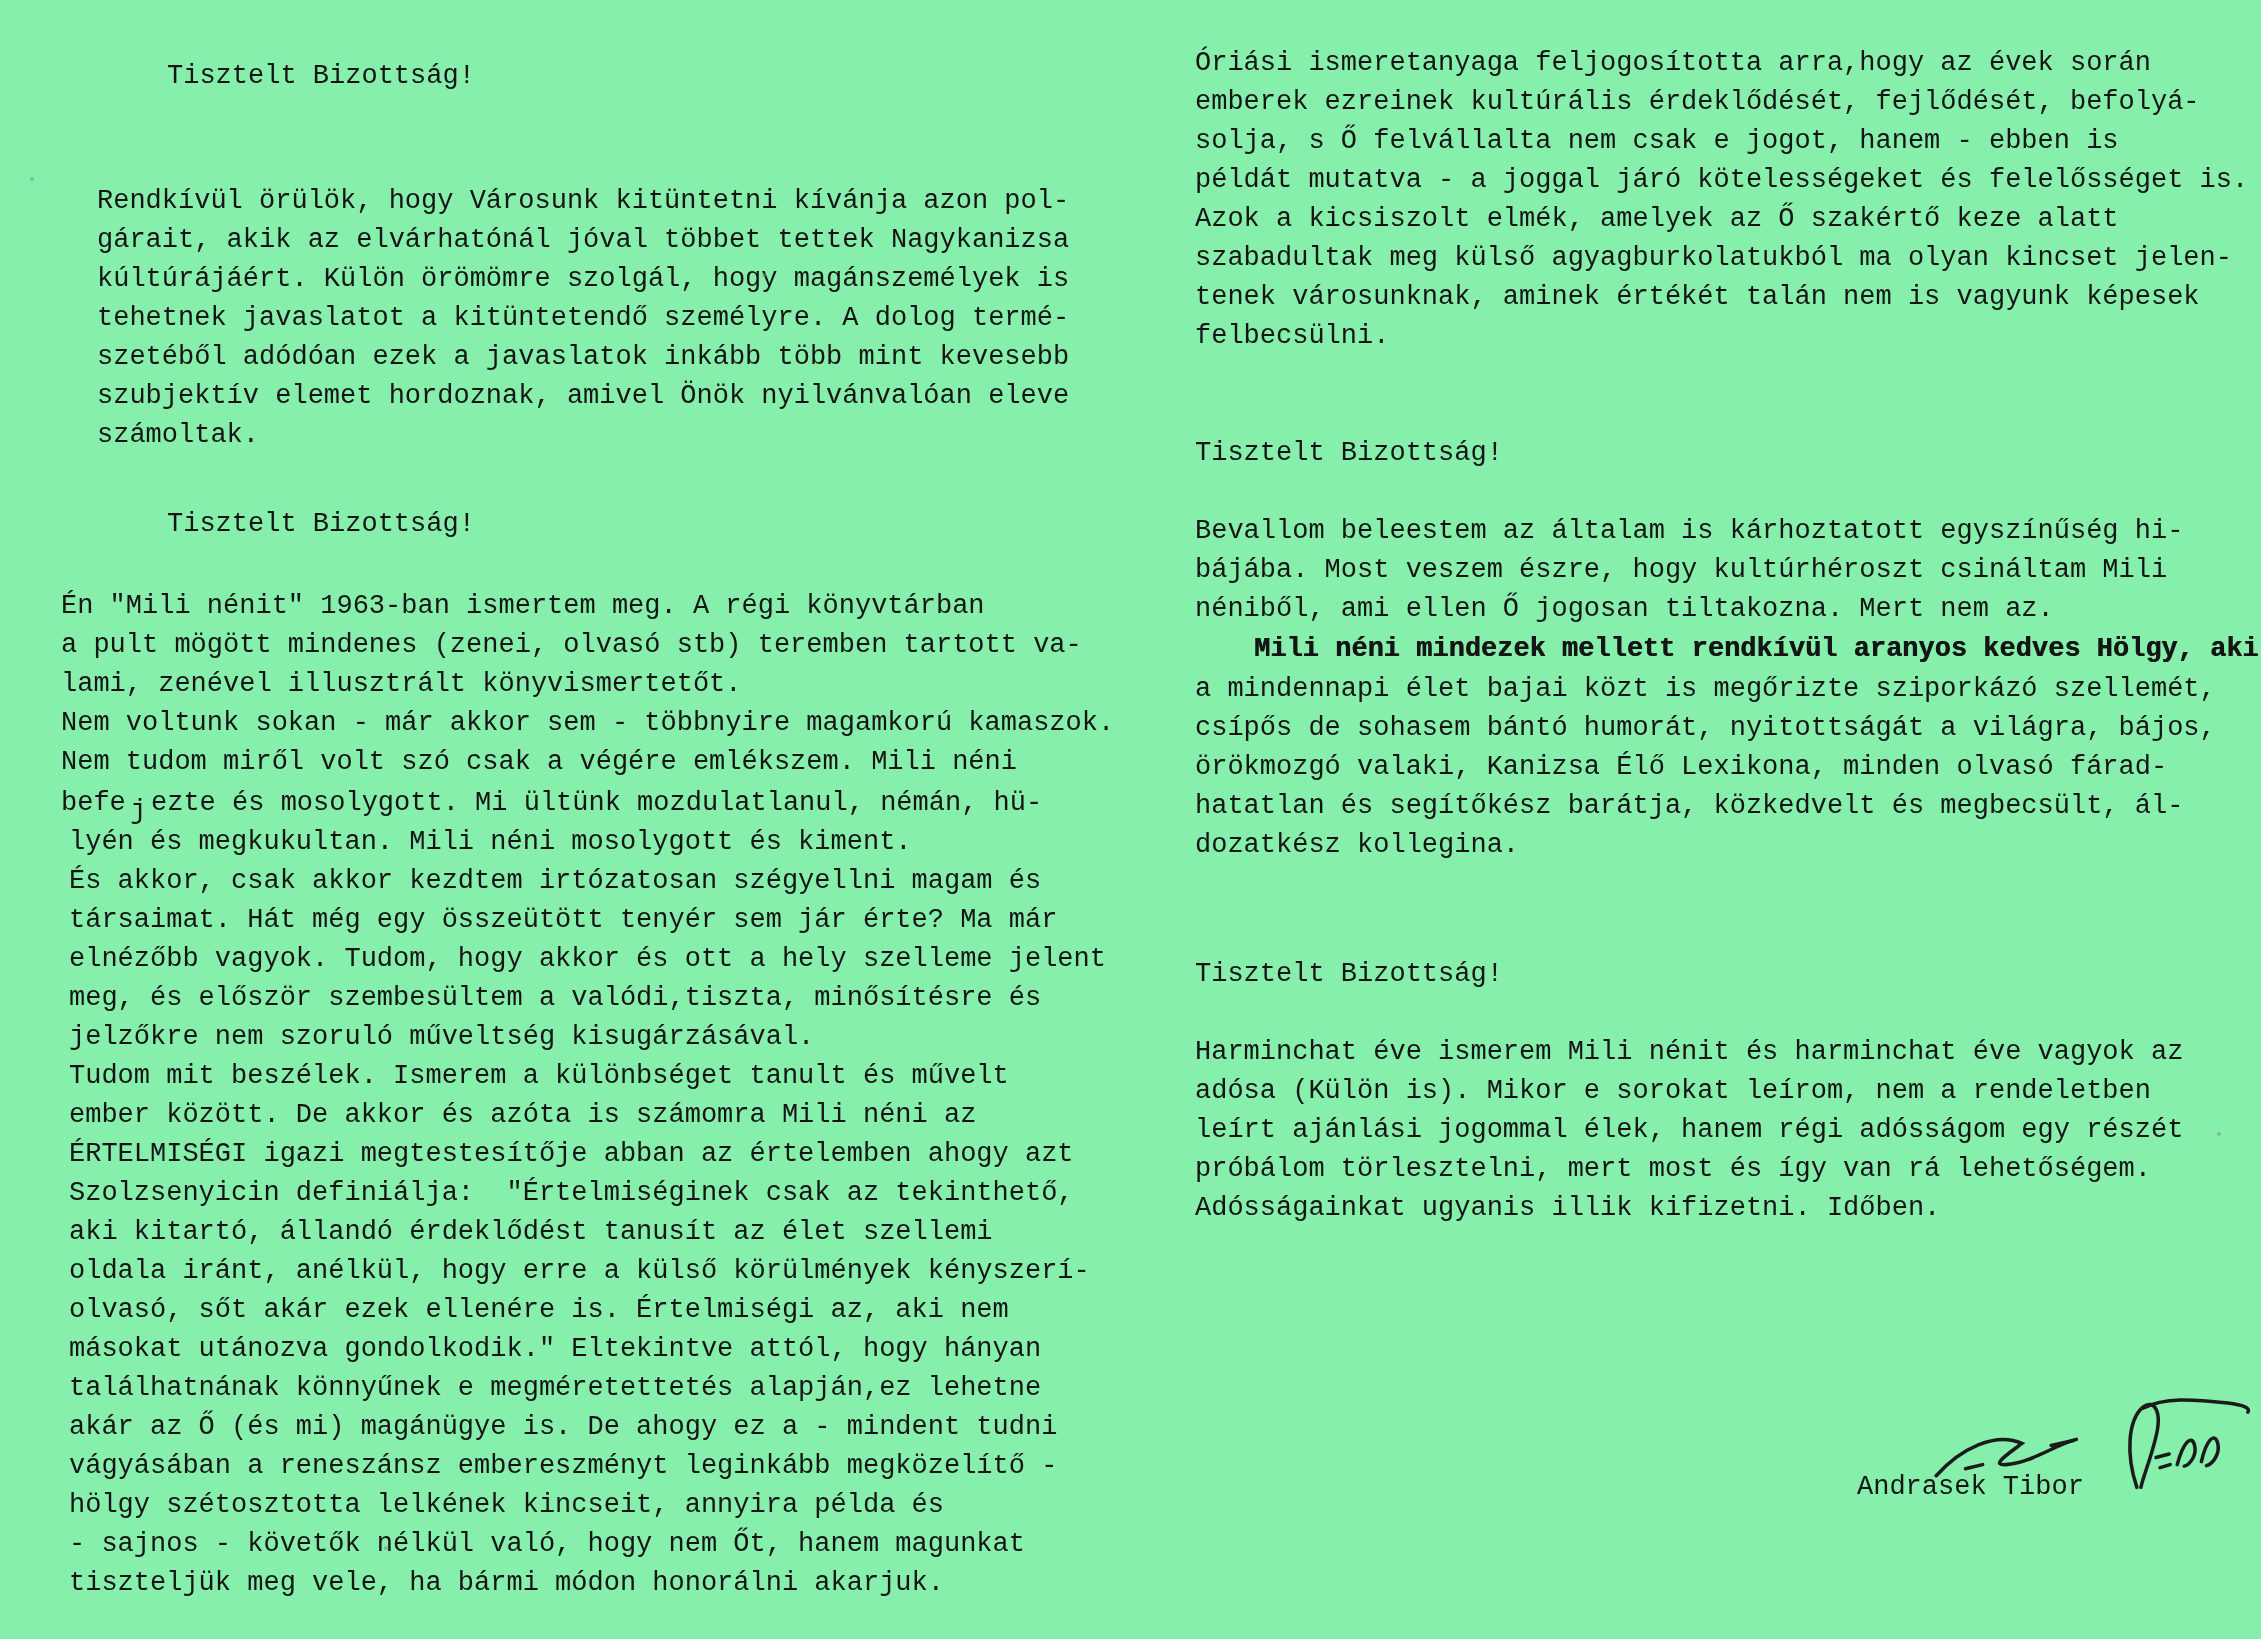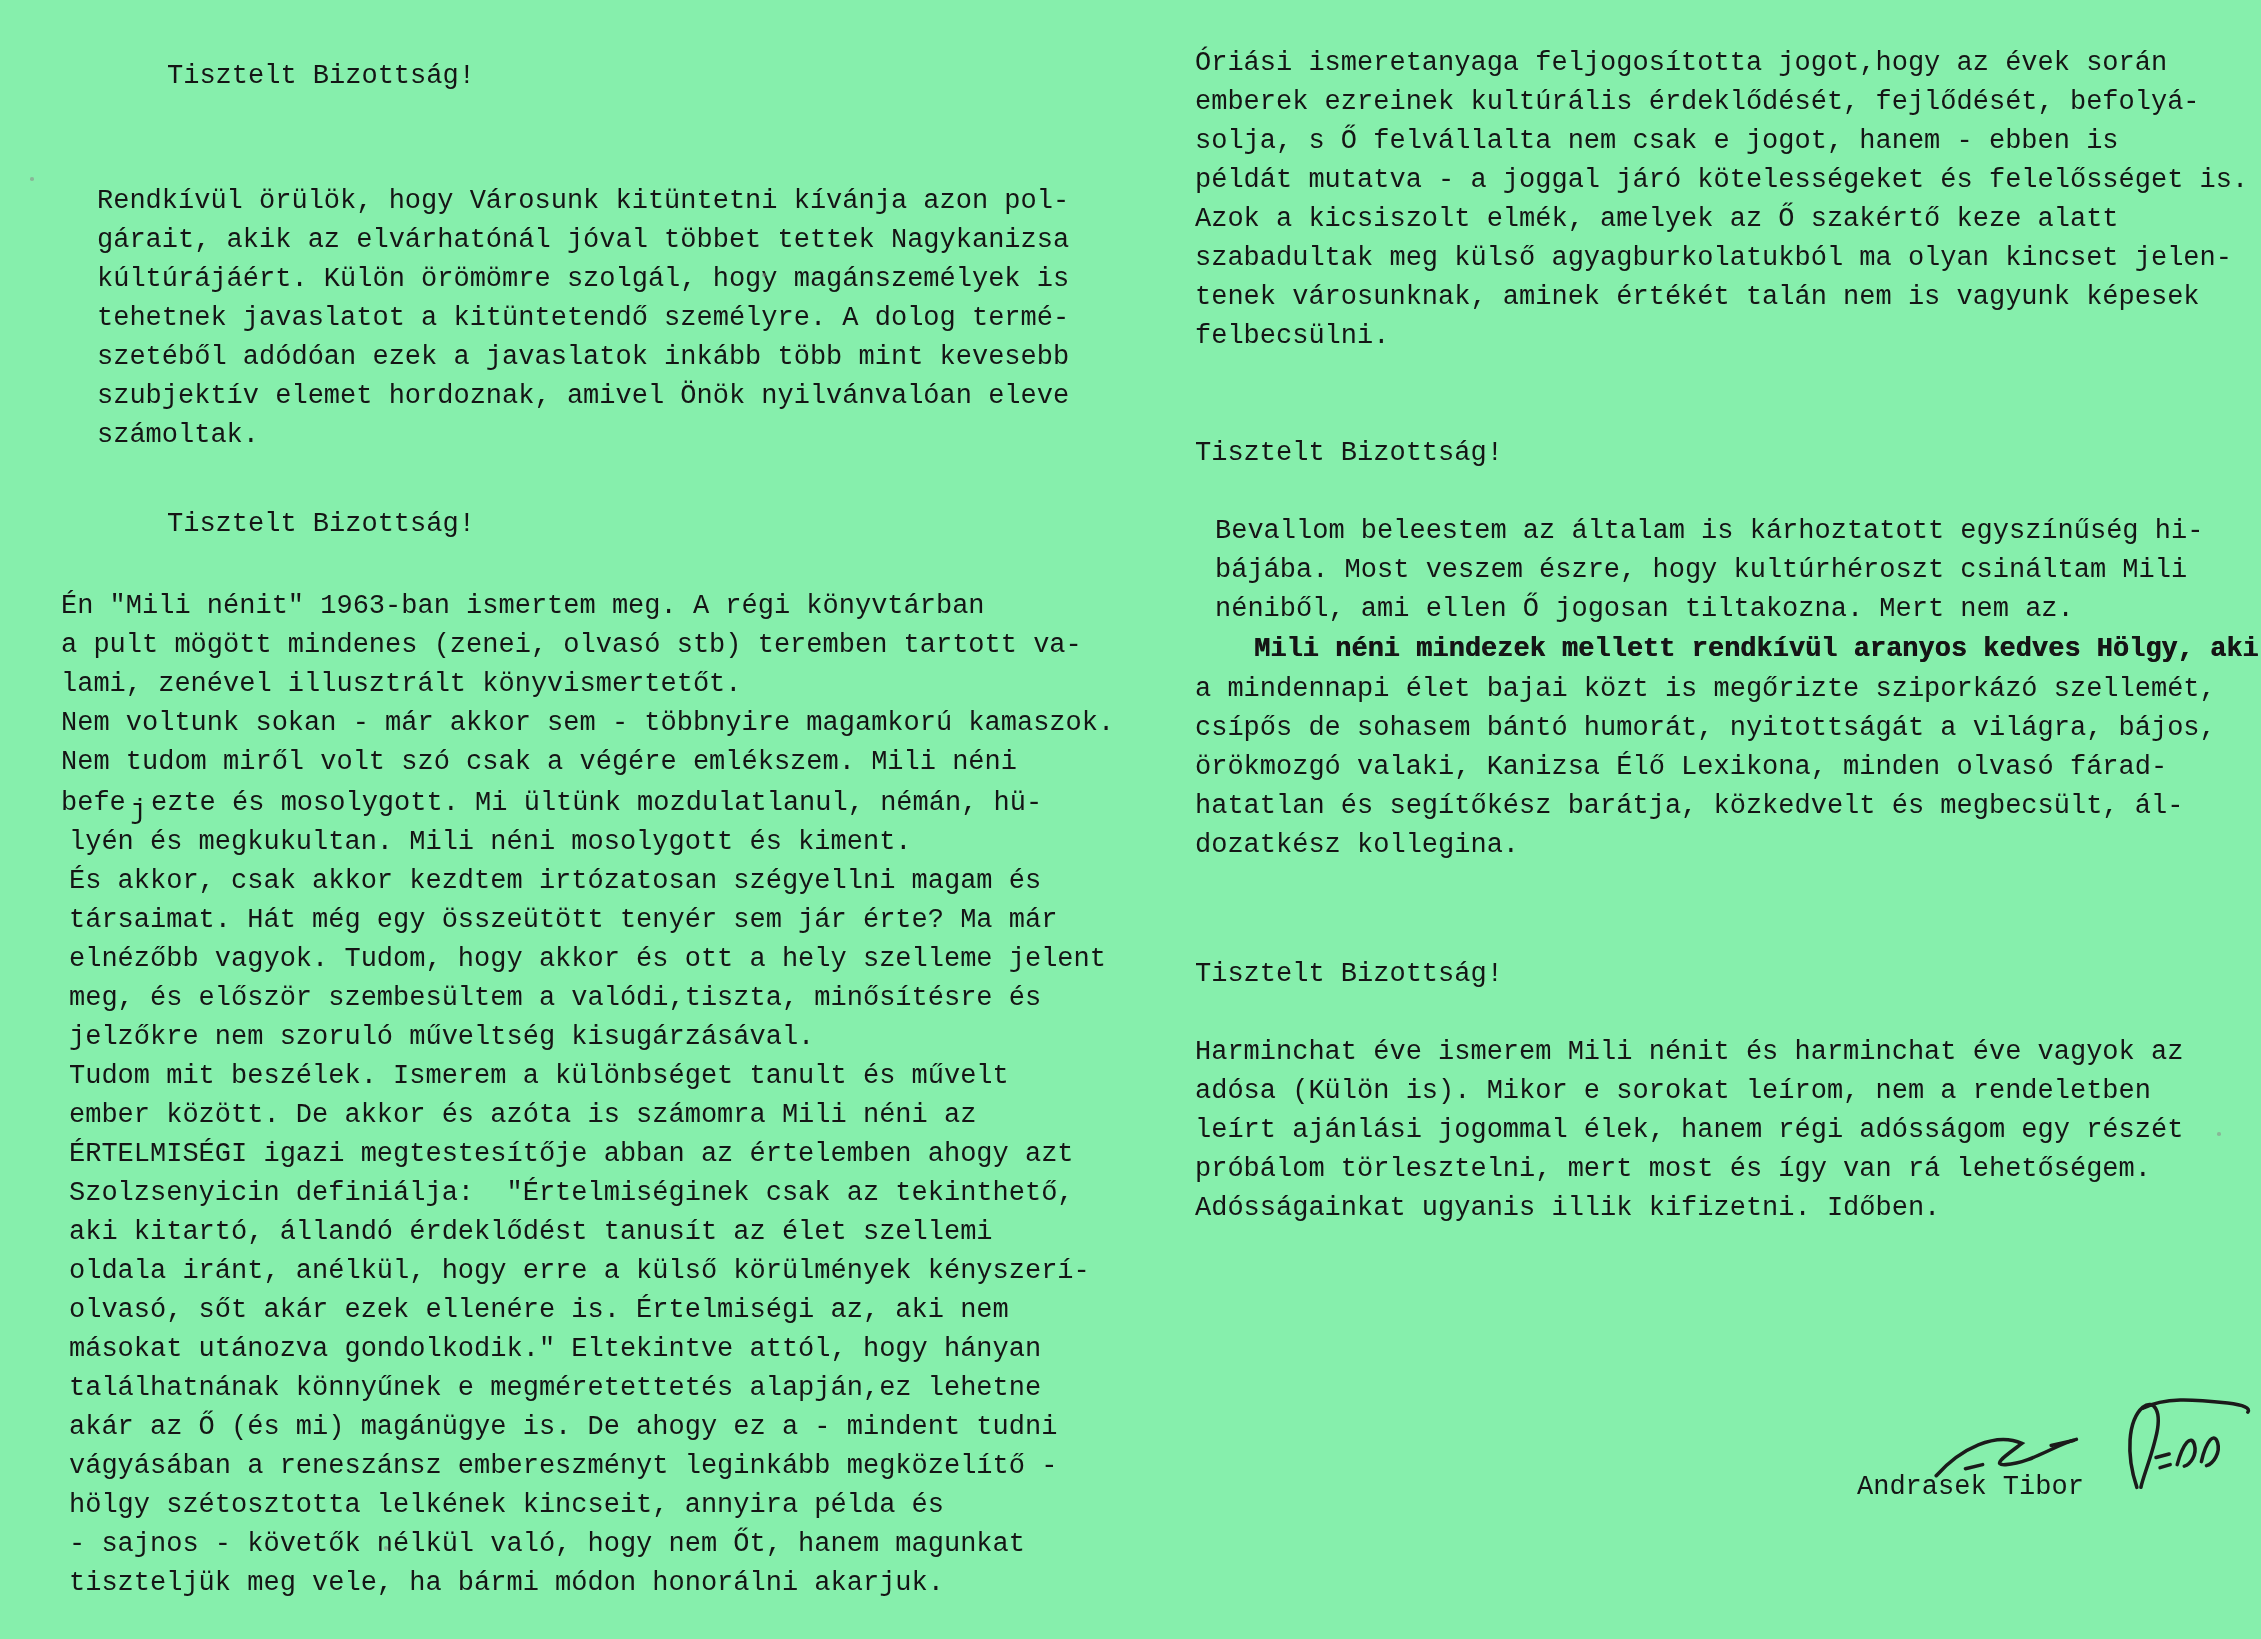--- a/index.html
+++ b/index.html
@@ -79,33 +79,33 @@
       <div class="tline">másokat utánozva gondolkodik." Eltekintve attól, hogy hányan</div>
       <div class="tline">találhatnának könnyűnek e megméretettetés alapján,ez lehetne</div>
       <div class="tline">akár az Ő (és mi) magánügye is. De ahogy ez a - mindent tudni</div>
       <div class="tline">vágyásában a reneszánsz embereszményt leginkább megközelítő -</div>
       <div class="tline">hölgy szétosztotta lelkének kincseit, annyira példa és</div>
       <div class="tline">- sajnos - követők nélkül való, hogy nem Őt, hanem magunkat</div>
       <div class="tline">tiszteljük meg vele, ha bármi módon honorálni akarjuk.</div>
     </div>
 
   <div class="block" style="left:1195px;top:44px;">
-      <div class="tline">Óriási ismeretanyaga feljogosította jogot,hogy az évek során</div>
+      <div class="tline">Óriási ismeretanyaga feljogosította arra,hogy az évek során</div>
       <div class="tline">emberek ezreinek kultúrális érdeklődését, fejlődését, befolyá-</div>
       <div class="tline">solja, s Ő felvállalta nem csak e jogot, hanem - ebben is</div>
       <div class="tline">példát mutatva - a joggal járó kötelességeket és felelősséget is.</div>
       <div class="tline">Azok a kicsiszolt elmék, amelyek az Ő szakértő keze alatt</div>
       <div class="tline">szabadultak meg külső agyagburkolatukból ma olyan kincset jelen-</div>
       <div class="tline">tenek városunknak, aminek értékét talán nem is vagyunk képesek</div>
       <div class="tline">felbecsülni.</div>
     </div>
 
   <div class="block tline" style="left:1195px;top:434px;">Tisztelt Bizottság!</div>
 
-  <div class="block" style="left:1195px;top:512px;margin-left:20px;">
+  <div class="block" style="left:1195px;top:512px;">
       <div class="tline">Bevallom beleestem az általam is kárhoztatott egyszínűség hi-</div>
       <div class="tline">bájába. Most veszem észre, hogy kultúrhéroszt csináltam Mili</div>
       <div class="tline">néniből, ami ellen Ő jogosan tiltakozna. Mert nem az.</div>
     </div>
 
   <div class="block tline bold" style="left:1254px;top:630px;">Mili néni mindezek mellett rendkívül aranyos kedves Hölgy, aki</div>
 
   <div class="block" style="left:1195px;top:670px;">
       <div class="tline">a mindennapi élet bajai közt is megőrizte sziporkázó szellemét,</div>
       <div class="tline">csípős de sohasem bántó humorát, nyitottságát a világra, bájos,</div>

